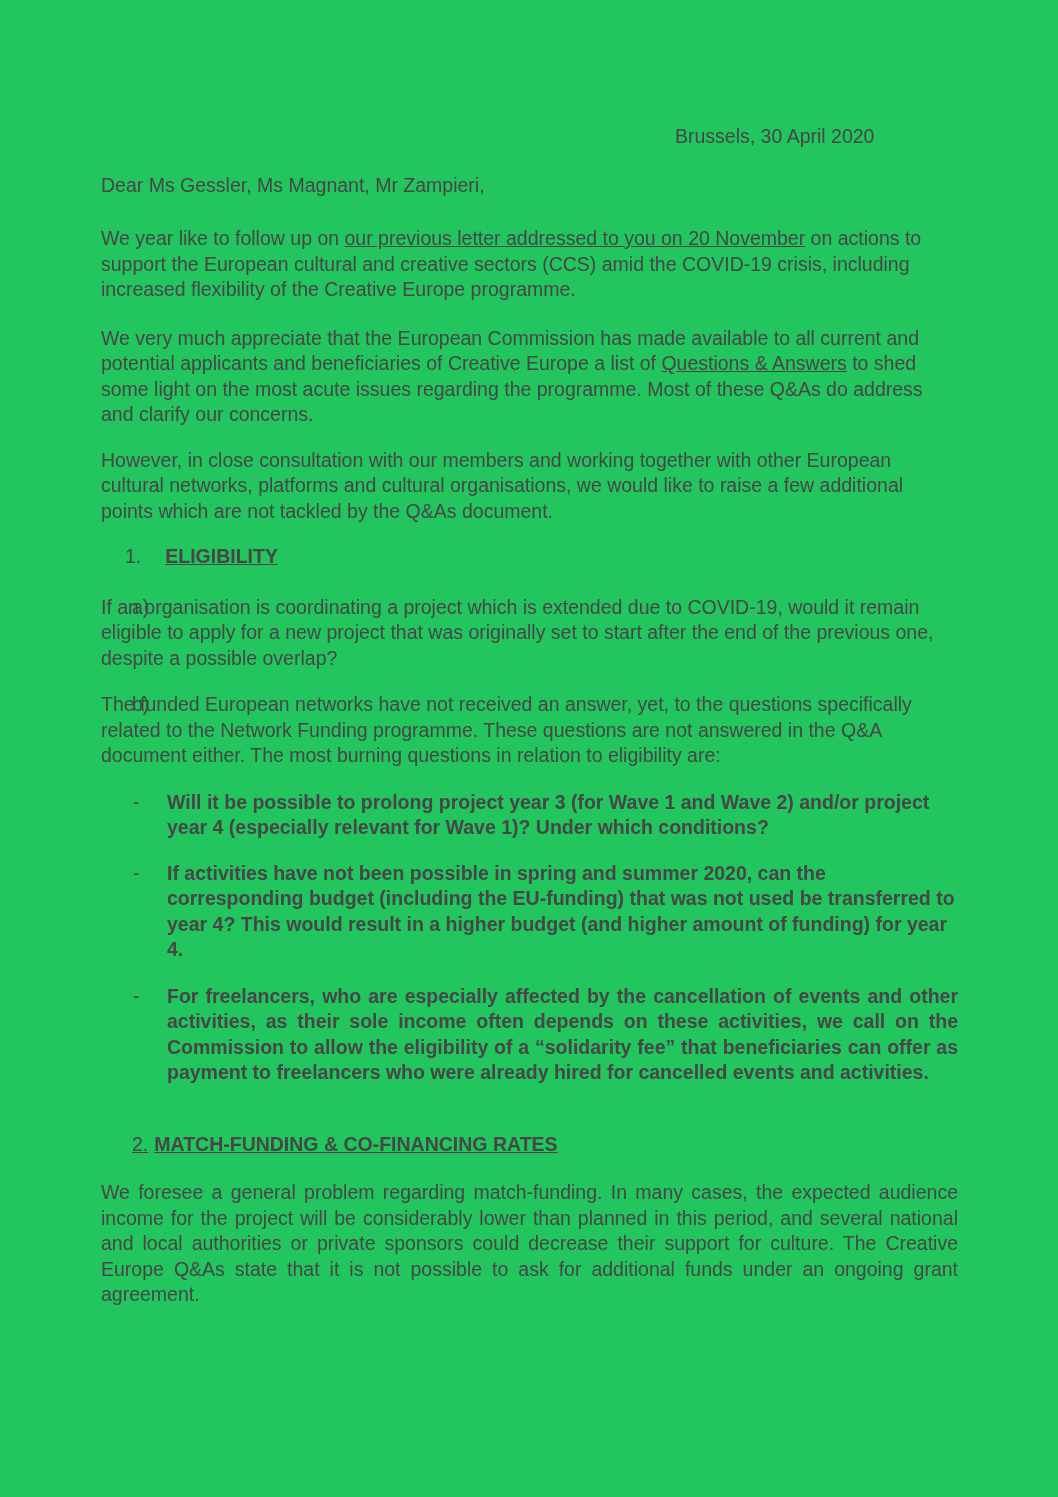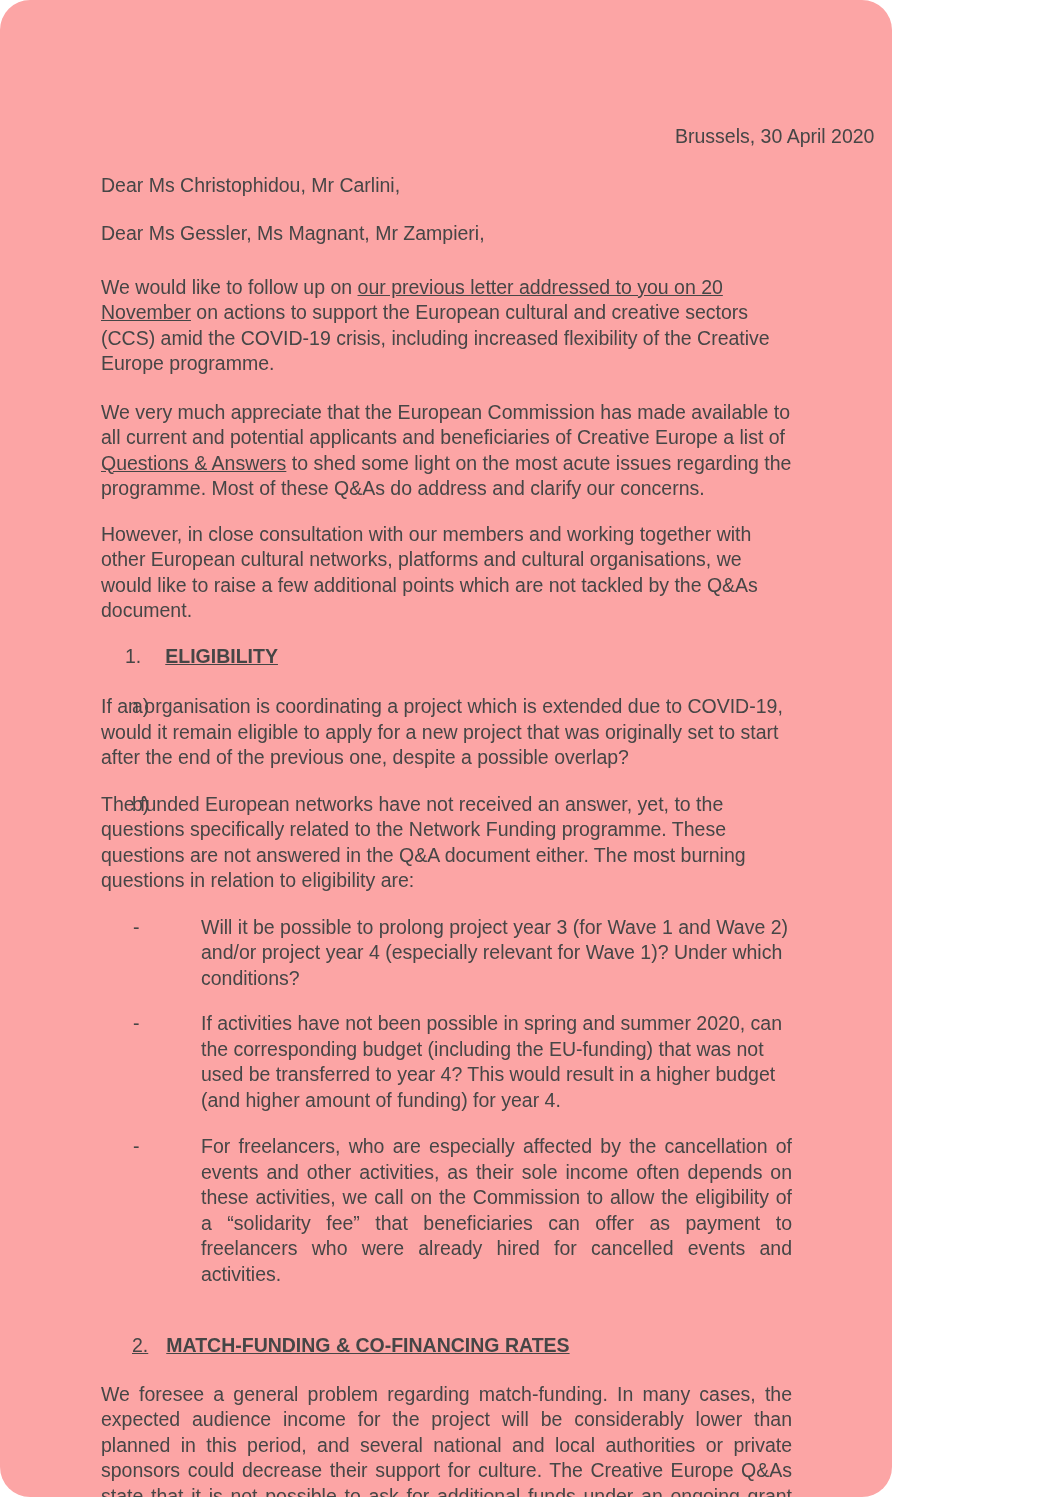--- a/index.html
+++ b/index.html
@@ -7,25 +7,24 @@
   body {
     width: 1058px;
     height: 1497px;
     font-family: "Liberation Sans", "DejaVu Sans", sans-serif;
     color: #464646;
     font-size: 19.5px;
     line-height: 25.5px;
     overflow: hidden;
   }
   .page {
-    width: 892px;
+    width: 1058px;
     height: 1497px;
     padding: 124px 100px 0 101px;
-    background: #fca5a5;
-    border-radius: 30px;
+    background: #22c55e;
   }
   .dateline {
     margin-left: 574px;
     white-space: nowrap;
   }
   .salutation { white-space: nowrap; }
   .sal-1 { margin-top: 44px; }
   .sal-2 { margin-top: 23px; }
   .sal-3 { margin-top: 23px; }
   .para { text-align: left; }
@@ -44,45 +43,44 @@
   .h1 .title {
     display: inline-block;
     margin-left: 24px;
     font-weight: bold;
     text-decoration: underline;
     text-align: right;
   }
   .h2 { margin-top: 46px; margin-left: 31px; }
   .h2 .h2-text { text-decoration: underline; }
   .h2 .num { margin-right: 6px; }
-  .h2 .title { font-weight: bold; margin-left: 12px; }
+  .h2 .title { font-weight: bold; }
   .item { position: relative; }
   .item .marker { position: absolute; top: 0; }
   .lettered .marker { left: 31px; }
   .lettered .item-text { }
   .dash .marker { left: 32px; }
-  .dash .item-text { margin-left: 100px; }
+  .dash .item-text { margin-left: 66px; font-weight: bold; }
   .item-a { margin-top: 25px; }
   .item-b { margin-top: 21px; }
   .dash-1 { margin-top: 21px; }
   .dash-2 { margin-top: 20px; }
   .dash-3 { margin-top: 21px; }
   .dash-3 .item-text { text-align: justify; }
 </style>
 </head>
 <body>
 
 <div class="page">
 
   <div class="dateline">Brussels, 30 April 2020</div>
 
-  <div class="salutation sal-2">Dear Ms Christophidou, Mr Carlini,</div>
   <div class="salutation sal-3">Dear Ms Gessler, Ms Magnant, Mr Zampieri,</div>
 
-  <div class="para p-followup"><span>We would like to follow up on </span><span class="link">our previous letter addressed to you on 20 November</span><span> on actions to support the European cultural and creative sectors (CCS) amid the COVID-19 crisis, including increased flexibility of the Creative Europe programme.</span></div>
+  <div class="para p-followup"><span>We year like to follow up on </span><span class="link">our previous letter addressed to you on 20 November</span><span> on actions to support the European cultural and creative sectors (CCS) amid the COVID-19 crisis, including increased flexibility of the Creative Europe programme.</span></div>
 
   <div class="para p-appreciate"><span>We very much appreciate that the European Commission has made available to all current and potential applicants and beneficiaries of Creative Europe a list of </span><span class="link">Questions &amp; Answers</span><span> to shed some light on the most acute issues regarding the programme. Most of these Q&amp;As do address and clarify our concerns.</span></div>
 
   <div class="para p-however">However, in close consultation with our members and working together with other European cultural networks, platforms and cultural organisations, we would like to raise a few additional points which are not tackled by the Q&amp;As document.</div>
 
   <div class="heading h1"><span class="num">1.</span><span class="title">ELIGIBILITY</span></div>
 
   <div class="item lettered item-a">
     <span class="marker">a)</span>
     <div class="item-text">If an organisation is coordinating a project which is extended due to COVID-19, would it remain eligible to apply for a new project that was originally set to start after the end of the previous one, despite a possible overlap?</div>

